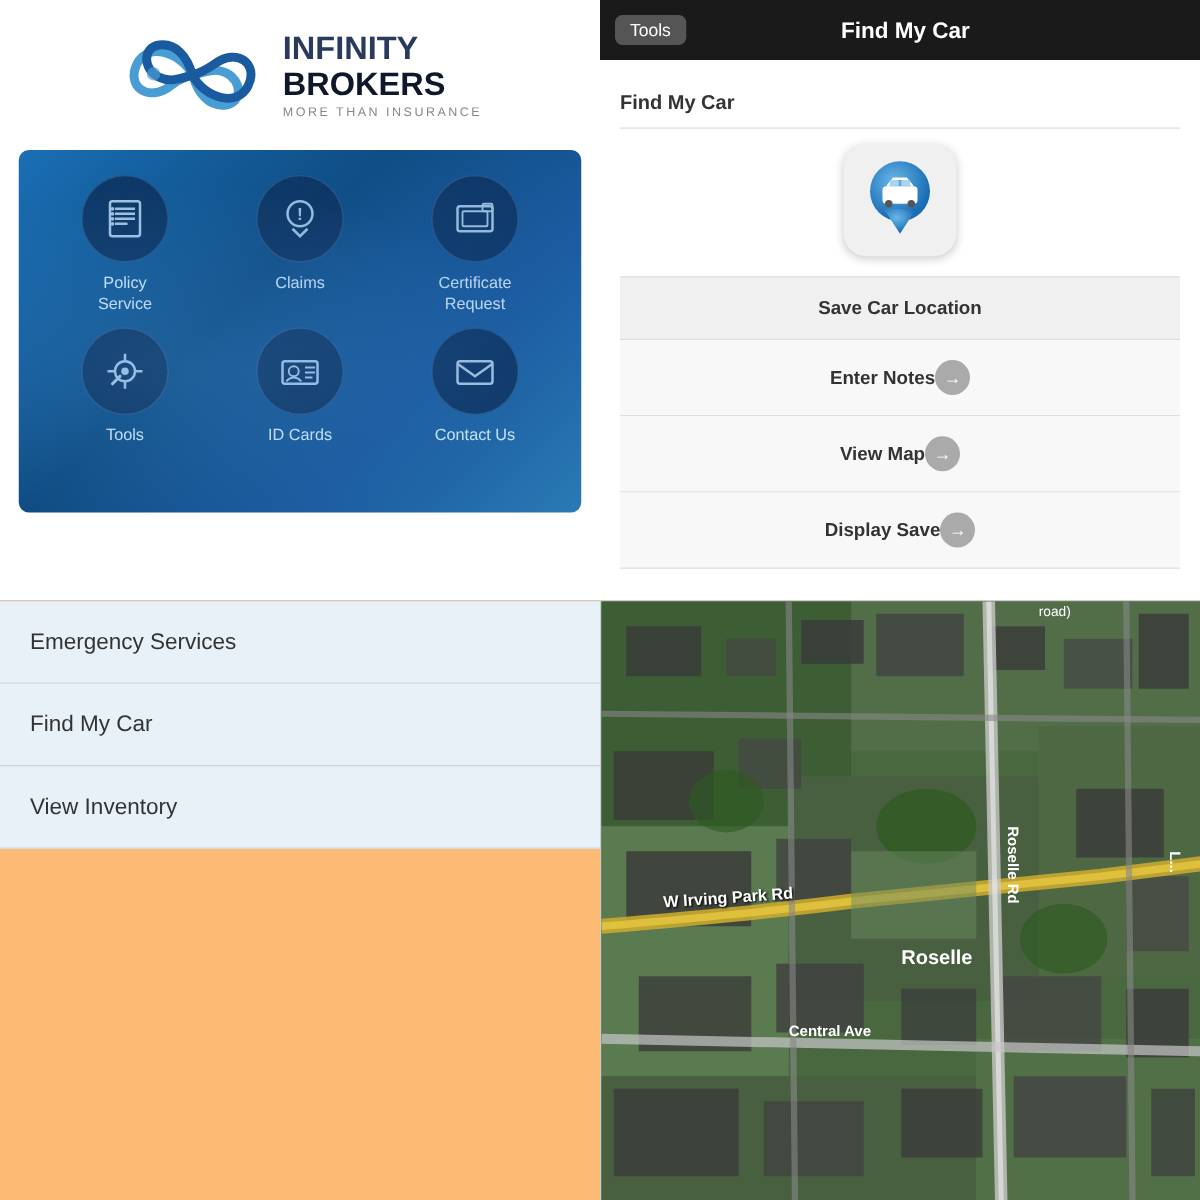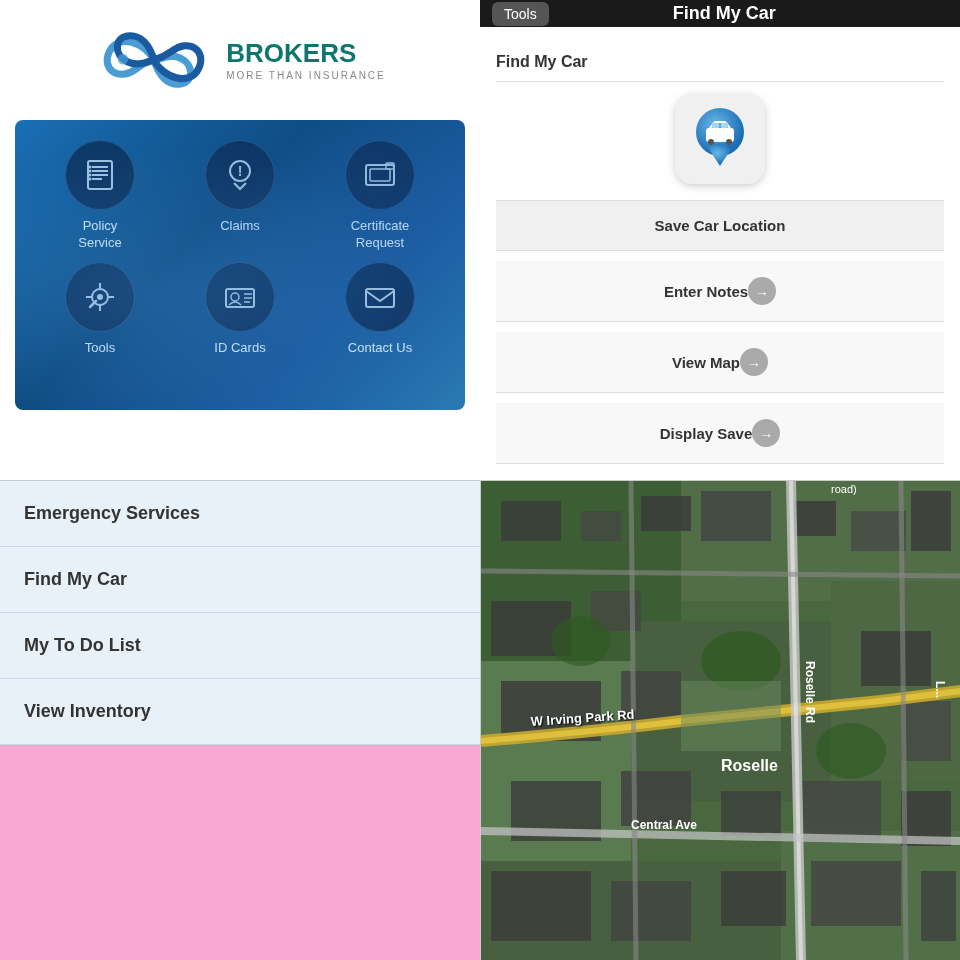--- a/index.html
+++ b/index.html
@@ -166,21 +166,21 @@
       border-radius: 18px;
       display: flex;
       align-items: center;
       justify-content: center;
       box-shadow: 0 2px 8px rgba(0,0,0,0.2);
     }
 
     .fmc-buttons {
       display: flex;
       flex-direction: column;
-      gap: 10px;
+      gap: 0;
     }
 
     .fmc-btn {
       display: flex;
       align-items: center;
       justify-content: center;
       padding: 16px 14px;
       border: none;
       border-bottom: 1px solid #ddd;
       background: #f8f8f8;
@@ -203,25 +203,24 @@
       border-radius: 50%;
       display: flex;
       align-items: center;
       justify-content: center;
       color: #fff;
       font-size: 14px;
     }
 
     
     .bottom-left {
-      background: #f9a8d4;
+      background: #fdba74;
       display: flex;
       flex-direction: column;
       border-top: 1px solid #ccc;
-      font-weight: bold;
     }
 
     .menu-list-item {
       padding: 22px 24px;
       font-size: 18px;
       color: #333;
       border-bottom: 1px solid #c8d8e8;
       cursor: pointer;
       background: #e8f0f8;
     }
@@ -248,21 +247,22 @@
   <div class="logo-container">
 
     <svg class="logo-svg" viewBox="0 0 130 90">
 
       <path d="M65,45 C55,25 25,15 15,35 C5,55 25,70 45,55 C55,47 65,45 65,45 C75,43 85,38 95,43 C110,50 110,70 95,72 C80,74 70,62 65,45 Z" fill="none" stroke="#4a9dd4" stroke-width="8" stroke-linecap="round"></path>
       <path d="M65,45 C75,65 105,75 115,55 C125,35 105,20 85,35 C75,42 65,45 65,45 C55,48 45,52 35,47 C20,40 20,20 35,18 C50,16 60,28 65,45 Z" fill="none" stroke="#1a5a9e" stroke-width="8" stroke-linecap="round"></path>
 
       <circle cx="30" cy="44" r="6" fill="#4a9dd4" opacity="0.7"></circle>
     </svg>
     <div class="logo-text">
-      <div style="font-size:26px;font-weight:900;color:#0f766e;line-height:1.1;">BROKERS</div>
+      <div style="font-size:26px;font-weight:900;color:#2a3a5c;line-height:1.1;">INFINITY</div>
+      <div style="font-size:26px;font-weight:900;color:#0f172a;line-height:1.1;">BROKERS</div>
       <div style="font-size:10px;letter-spacing:2px;color:#888;margin-top:3px;">MORE THAN INSURANCE</div>
     </div>
   </div>
 
   <div class="menu-grid-container">
     <div class="menu-row">
 
       <div class="menu-item">
         <div class="menu-circle">
           <svg viewBox="0 0 36 36">
@@ -398,23 +398,20 @@
 </div>
 
 <div class="bottom-left">
   <div class="menu-list-item">
     <span>Emergency Services</span>
   </div>
   <div class="menu-list-item">
     <span>Find My Car</span>
   </div>
   <div class="menu-list-item">
-    <span>My To Do List</span>
-  </div>
-  <div class="menu-list-item">
     <span>View Inventory</span>
   </div>
 </div>
 
 <div class="bottom-right">
   <div class="map-container">
     
     <svg width="480" height="480" viewBox="0 0 480 480">
       <defs>
         <filter id="blur1">

